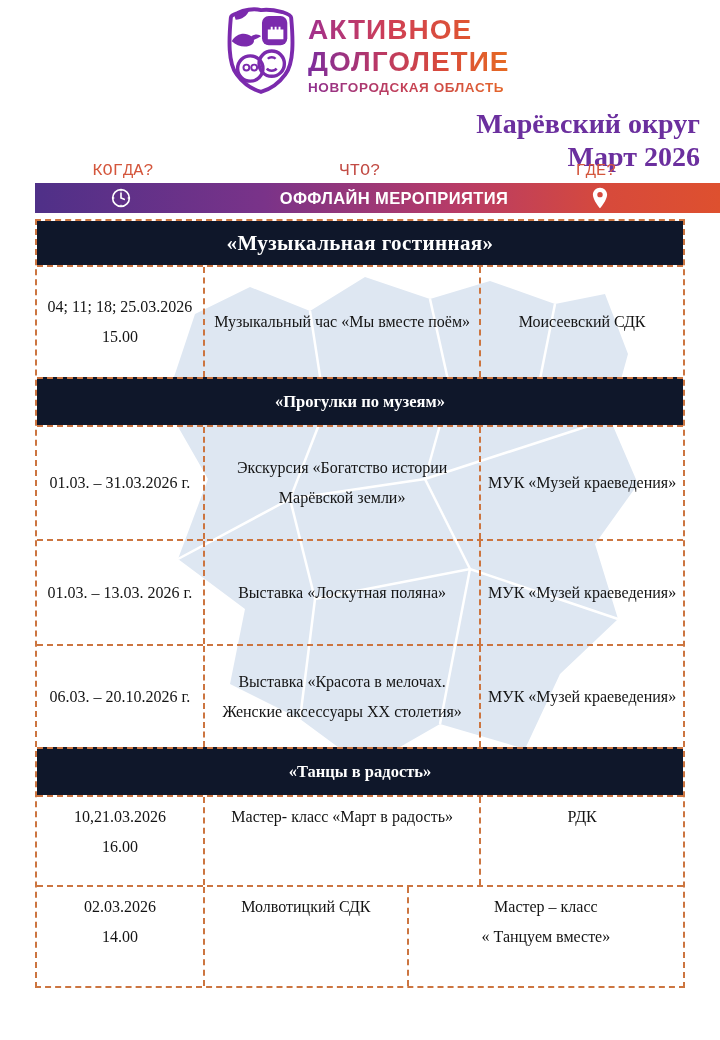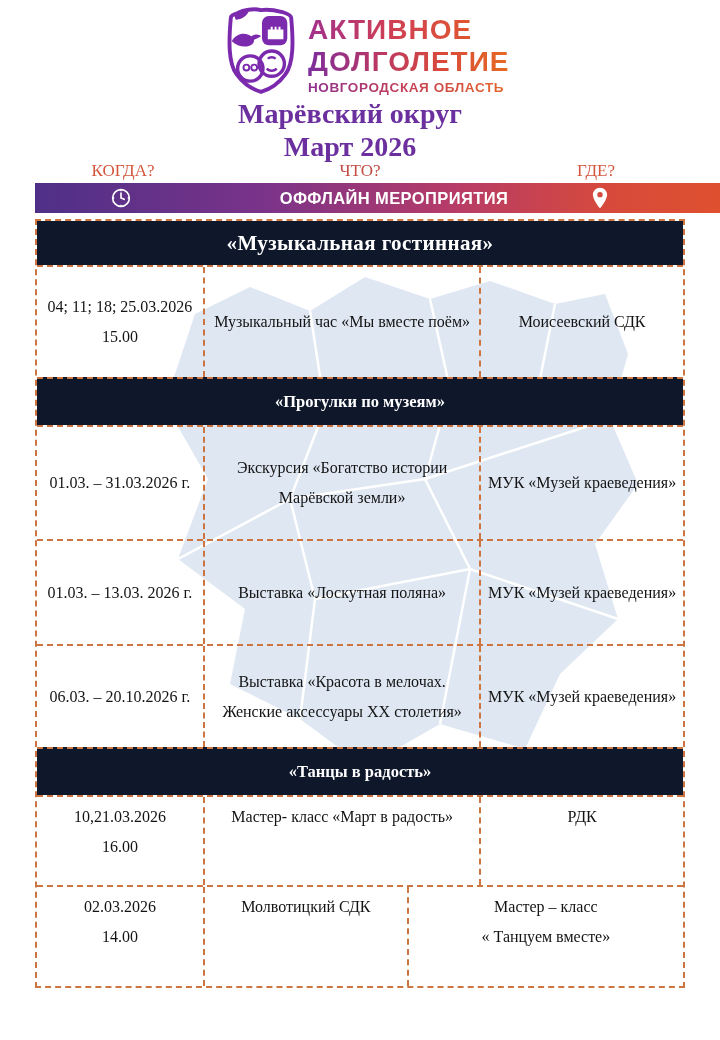--- a/index.html
+++ b/index.html
@@ -14,26 +14,26 @@
   .logo-text .l1,.logo-text .l2,.logo-text .l3{
      -webkit-background-clip:text;background-clip:text;color:transparent;width:fit-content;}
   .logo-text .l1{font-size:28px;letter-spacing:1px;
      background-image:linear-gradient(90deg,#a1308c,#cf3f55,#e0562f);}
   .logo-text .l2{font-size:28px;letter-spacing:1px;margin-top:4px;
      background-image:linear-gradient(90deg,#7c2d9d,#b83767,#d94a3a,#e66b22);}
   .logo-text .l3{font-size:13.5px;letter-spacing:0.6px;margin-top:5px;
      background-image:linear-gradient(90deg,#8e3090,#c43f55,#e4652a);}
 
   
-  .title{position:absolute;top:98px;left:0;width:700px;text-align:center;
+  .title{position:absolute;top:108px;left:0;width:700px;text-align:right;
          font-size:28px;font-weight:bold;color:#6b2f9e;line-height:1.17;}
 
   
   .col-label{position:absolute;top:161px;transform:translateX(-50%);
-             font-family:Liberation Serif, serif;font-size:17px;color:#d4563c;}
+             font-family:Liberation Mono, monospace;font-size:17px;color:#d4563c;}
   .col-label.when{left:123px;}
   .col-label.what{left:360px;color:#c24b44;}
   .col-label.where{left:596px;}
 
   
   .banner{position:absolute;top:183px;left:35px;width:718px;height:30px;
           background:linear-gradient(90deg,#4f3088 0%,#7a3389 32%,#b63b68 58%,#d74a3b 80%,#e0522b 100%);
           display:flex;align-items:center;}
   .banner-label{position:absolute;left:0;right:0;text-align:center;color:#ffffff;
           font-family:"Liberation Sans",sans-serif;font-weight:bold;font-size:16.5px;letter-spacing:0.4px;}

